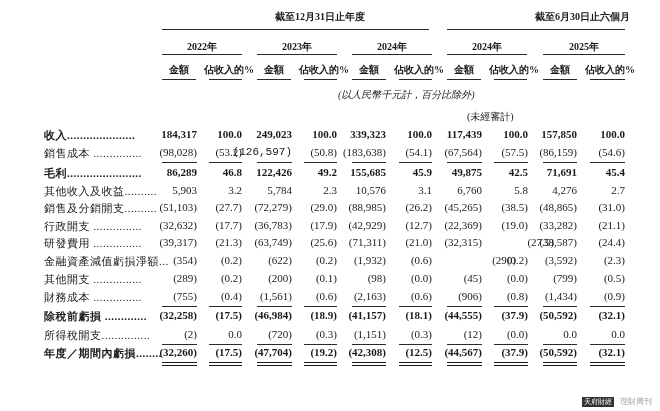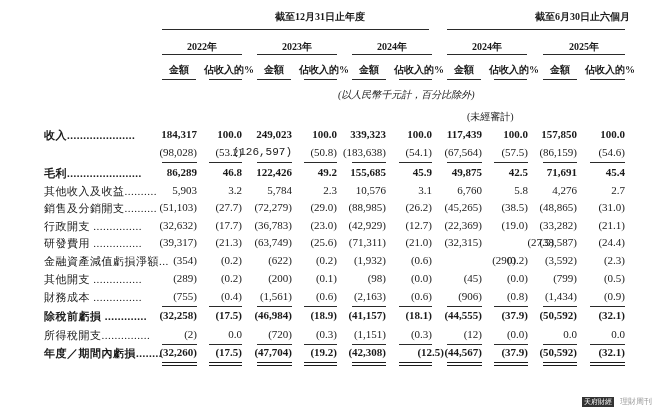--- a/index.html
+++ b/index.html
@@ -75,20 +75,21 @@
       <span class="cell" style="left: 222px;">249,023</span>
       <span class="cell" style="left: 267px;">100.0</span>
       <span class="cell" style="left: 316px;">339,323</span>
       <span class="cell" style="left: 362px;">100.0</span>
       <span class="cell" style="left: 412px;">117,439</span>
       <span class="cell" style="left: 458px;">100.0</span>
       <span class="cell" style="left: 507px;">157,850</span>
       <span class="cell" style="left: 555px;">100.0</span>
     </div>
     <div class="row" style="top: 146px;">
+      <span class="label">銷售成本 ...............</span>
       <span class="cell" style="left: 127px;">(98,028)</span>
       <span class="cell" style="left: 172px;">(53.2)</span>
       <span class="cell" style="left: 222px; font-family: Liberation Mono, monospace;">(126,597)</span>
       <span class="cell" style="left: 267px;">(50.8)</span>
       <span class="cell" style="left: 316px;">(183,638)</span>
       <span class="cell" style="left: 362px;">(54.1)</span>
       <span class="cell" style="left: 412px;">(67,564)</span>
       <span class="cell" style="left: 458px;">(57.5)</span>
       <span class="cell" style="left: 507px;">(86,159)</span>
       <span class="cell" style="left: 555px;">(54.6)</span>
@@ -140,21 +141,21 @@
       <span class="cell" style="left: 412px;">(45,265)</span>
       <span class="cell" style="left: 458px;">(38.5)</span>
       <span class="cell" style="left: 507px;">(48,865)</span>
       <span class="cell" style="left: 555px;">(31.0)</span>
     </div>
     <div class="row" style="top: 219px;">
       <span class="label">行政開支 ...............</span>
       <span class="cell" style="left: 127px;">(32,632)</span>
       <span class="cell" style="left: 172px;">(17.7)</span>
       <span class="cell" style="left: 222px;">(36,783)</span>
-      <span class="cell" style="left: 267px;">(23.0)</span>
+      <span class="cell" style="left: 267px;">(17.9)</span>
       <span class="cell" style="left: 316px;">(42,929)</span>
       <span class="cell" style="left: 362px;">(12.7)</span>
       <span class="cell" style="left: 412px;">(22,369)</span>
       <span class="cell" style="left: 458px;">(19.0)</span>
       <span class="cell" style="left: 507px;">(33,282)</span>
       <span class="cell" style="left: 555px;">(21.1)</span>
     </div>
     <div class="row" style="top: 236px;">
       <span class="label">研發費用 ...............</span>
       <span class="cell" style="left: 127px;">(39,317)</span>
@@ -253,21 +254,21 @@
     <div class="ul" style="left: 494px; width: 34px; top: 344px;"></div>
     <div class="ul" style="left: 543px; width: 34px; top: 344px;"></div>
     <div class="ul" style="left: 590px; width: 35px; top: 344px;"></div>
     <div class="row bold" style="top: 346px;">
       <span class="label">年度／期間內虧損........</span>
       <span class="cell" style="left: 127px;">(32,260)</span>
       <span class="cell" style="left: 172px;">(17.5)</span>
       <span class="cell" style="left: 222px;">(47,704)</span>
       <span class="cell" style="left: 267px;">(19.2)</span>
       <span class="cell" style="left: 316px;">(42,308)</span>
-      <span class="cell" style="left: 374px; font-family: Liberation Serif, serif;">(12.5)</span>
+      <span class="cell" style="left: 362px; font-family: Liberation Serif, serif;">(12.5)</span>
       <span class="cell" style="left: 412px;">(44,567)</span>
       <span class="cell" style="left: 458px;">(37.9)</span>
       <span class="cell" style="left: 507px;">(50,592)</span>
       <span class="cell" style="left: 555px;">(32.1)</span>
     </div>
     <div class="dbl" style="left: 162px; width: 35px; top: 362px;"></div>
     <div class="dbl" style="left: 209px; width: 33px; top: 362px;"></div>
     <div class="dbl" style="left: 257px; width: 35px; top: 362px;"></div>
     <div class="dbl" style="left: 304px; width: 33px; top: 362px;"></div>
     <div class="dbl" style="left: 352px; width: 34px; top: 362px;"></div>

